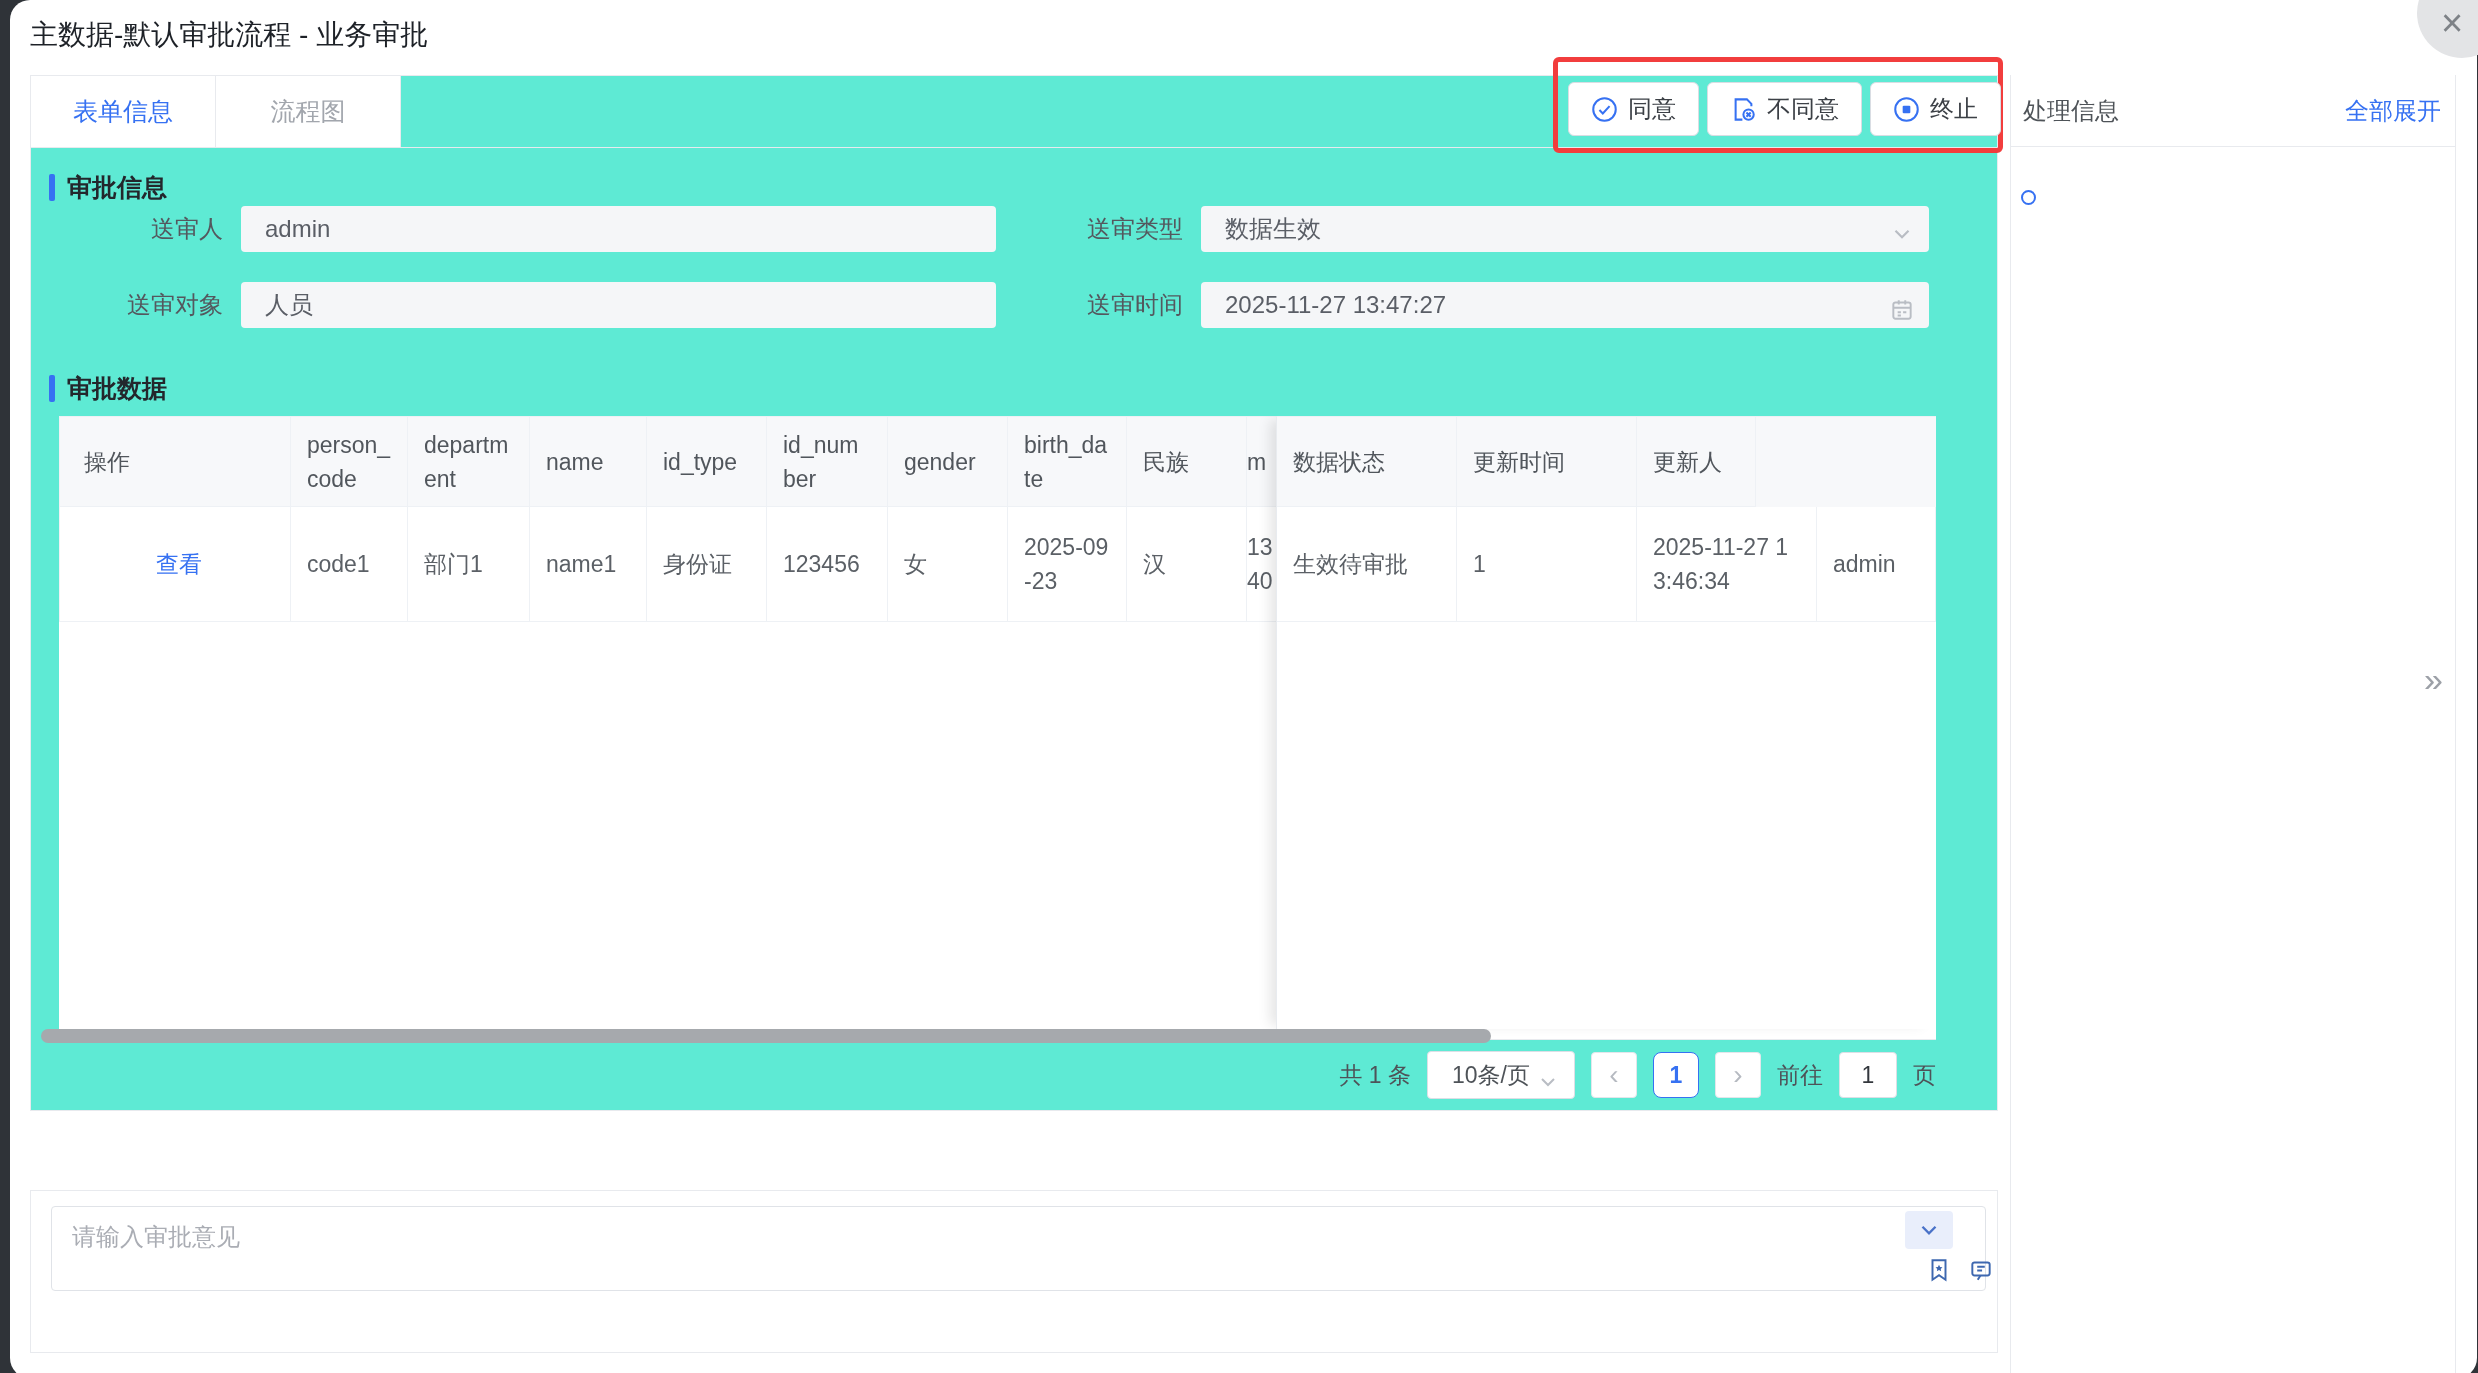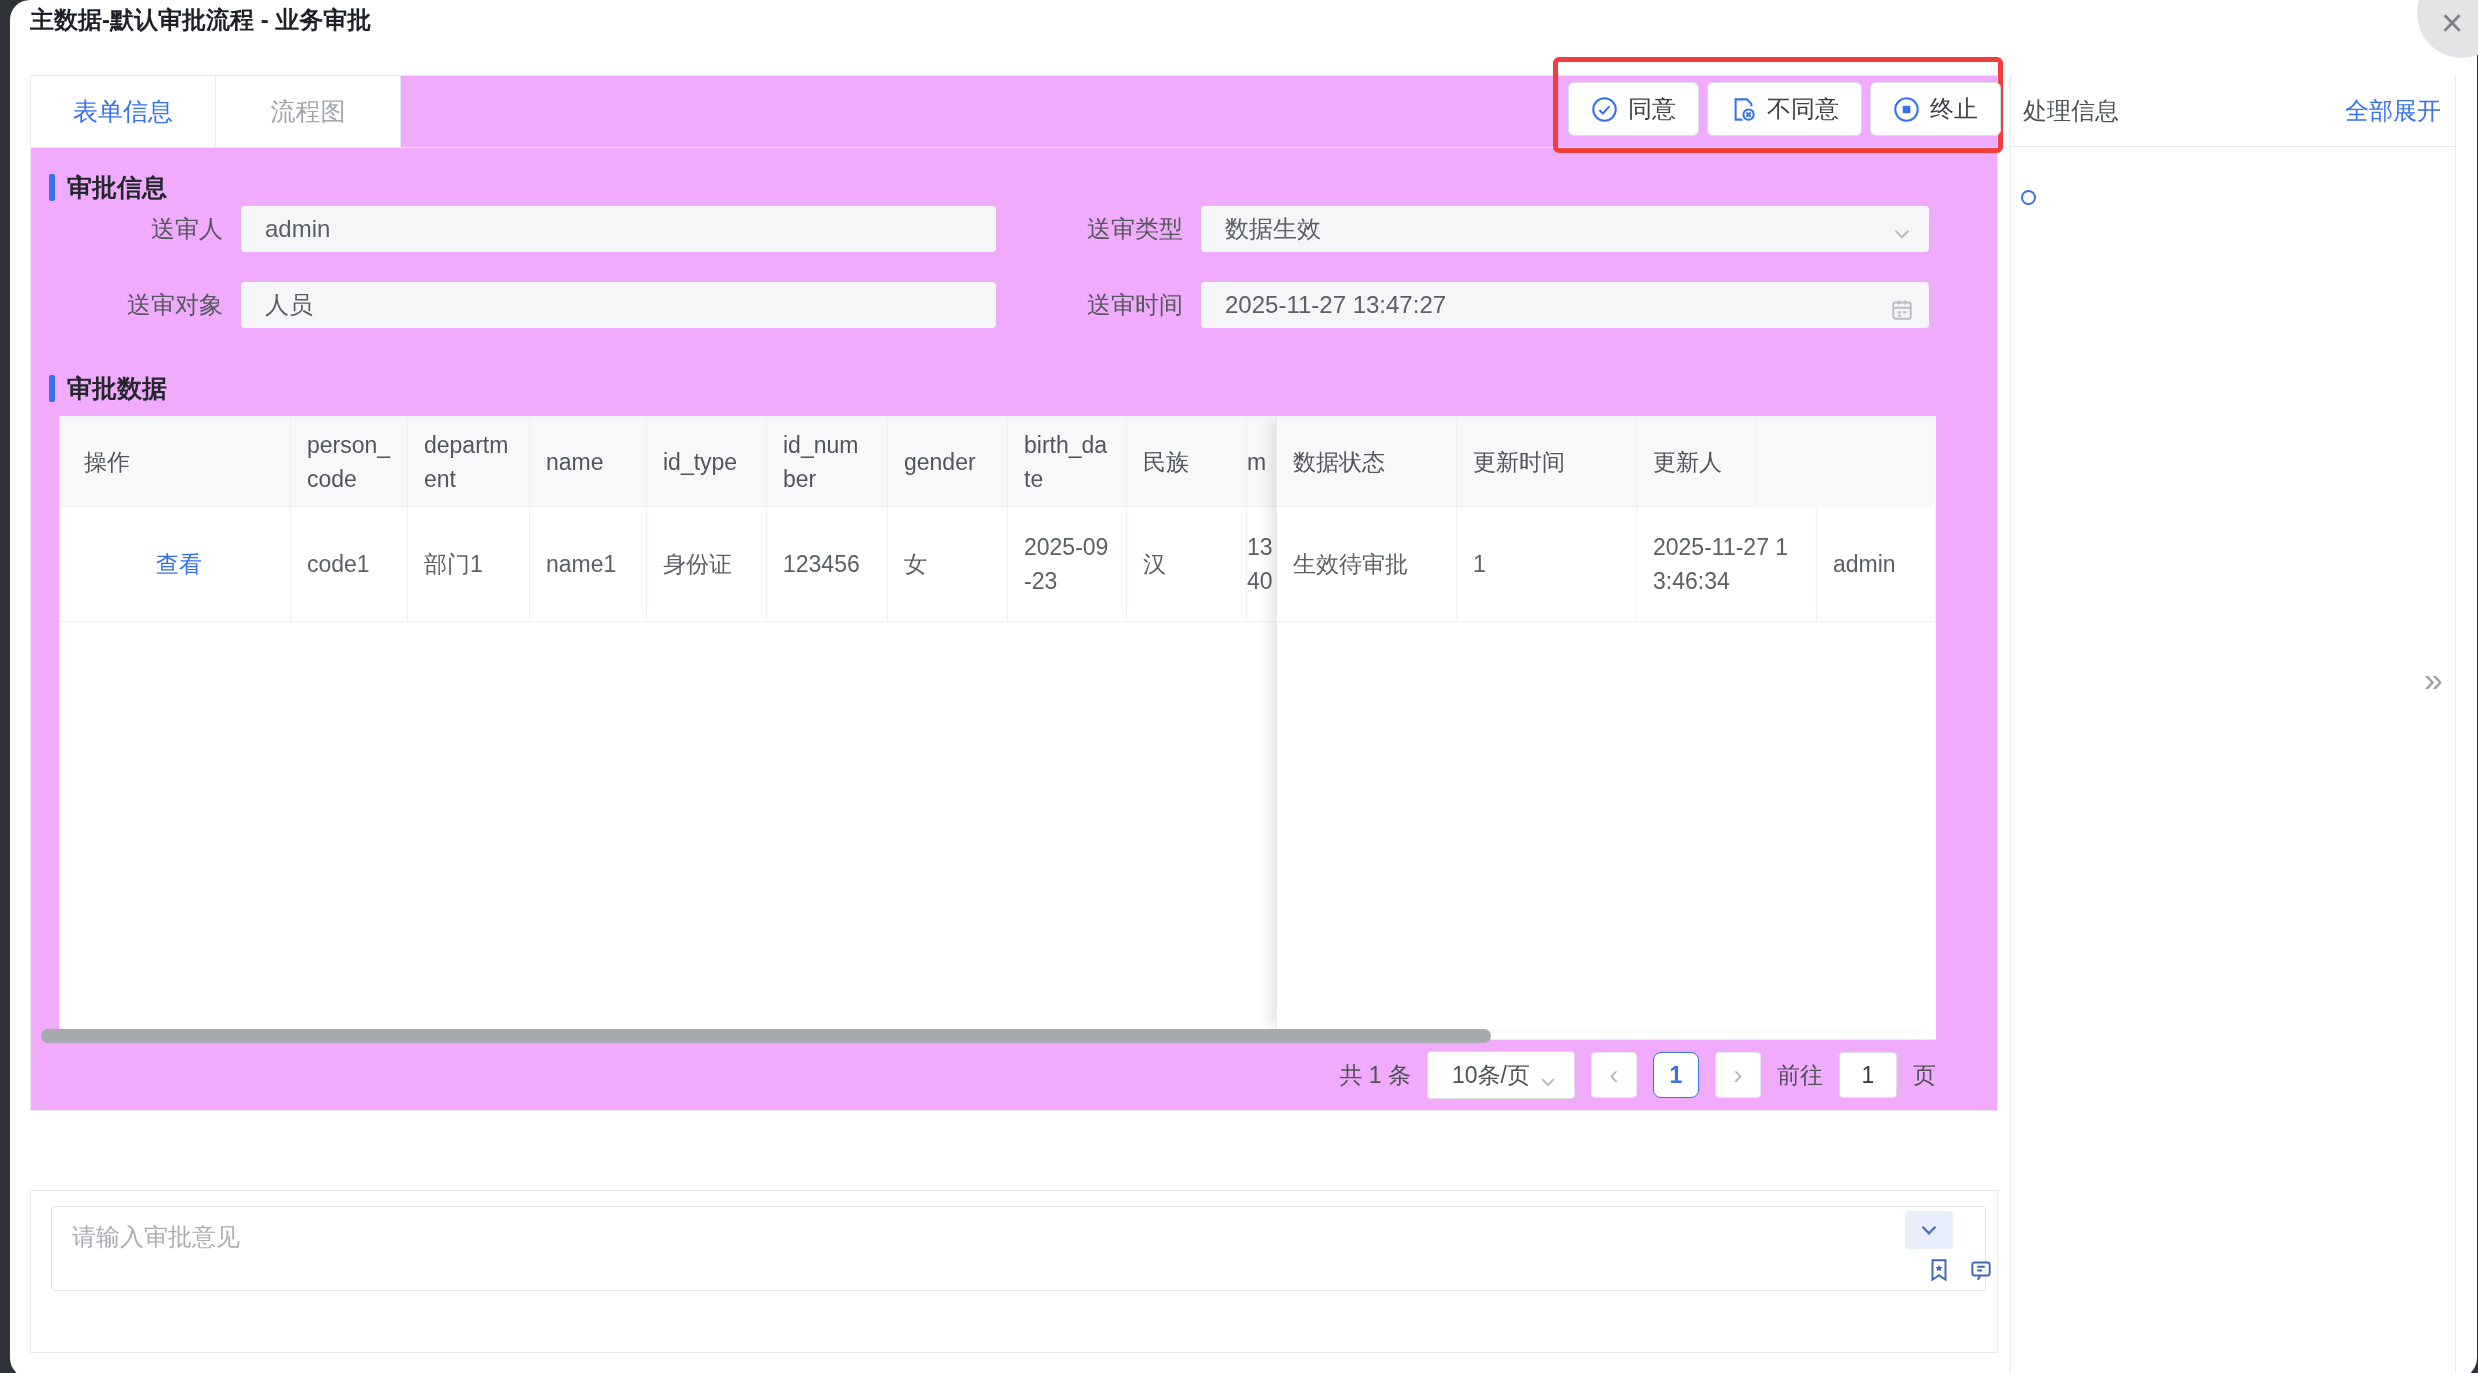--- a/index.html
+++ b/index.html
@@ -2,29 +2,29 @@
 <html><head>
 <meta charset="utf-8">
 <style>
   * { margin:0; padding:0; box-sizing:border-box; }
   html,body { width:2478px; height:1373px; overflow:hidden; }
   body { background:#2f3338; font-family:"Liberation Sans","DejaVu Sans",sans-serif; color:#33373d; }
 
   .dialog { position:absolute; left:10px; top:0; width:2467px; height:1378px;
             background:#ffffff; border-radius:20px; }
 
-  .dialog-title { position:absolute; left:20px; top:4px; font-size:24px; font-weight:700; color:#1d2127; }
+  .dialog-title { position:absolute; left:20px; top:16px; font-size:28px; font-weight:400; color:#1d2127; }
 
   .close-circle { position:absolute; left:2407px; top:-32px; width:90px; height:90px;
                   background:#e3e4e6; border-radius:50%; cursor:pointer; }
   .close-x { position:absolute; left:24px; top:36px; font-size:38px; line-height:38px; color:#7e8287; font-weight:400; }
 
   
   .tab-card { position:absolute; left:20px; top:75px; width:1968px; height:1036px;
-              border:1px solid #e8eaee; background:#f0abfc; }
+              border:1px solid #e8eaee; background:#5eead4; }
   .tab-header { display:flex; height:72px; border-bottom:1px solid #e8eaee; }
   .tab { width:185px; display:flex; align-items:center; justify-content:center;
          font-size:25px; border-right:1px solid #e8eaee; cursor:pointer; background:#fff; }
   .tab.active { color:#3671f2; }
   .tab.inactive { color:#a2a6ad; }
 
   
   .red-box { position:absolute; left:1543px; top:57px; width:450px; height:96px;
              border:5px solid #f23d3d; border-radius:6px; z-index:6; pointer-events:none; }
   .action-bar { position:absolute; left:1558px; top:82px; height:54px; display:flex; gap:8px; z-index:7;justify-content:center; }

